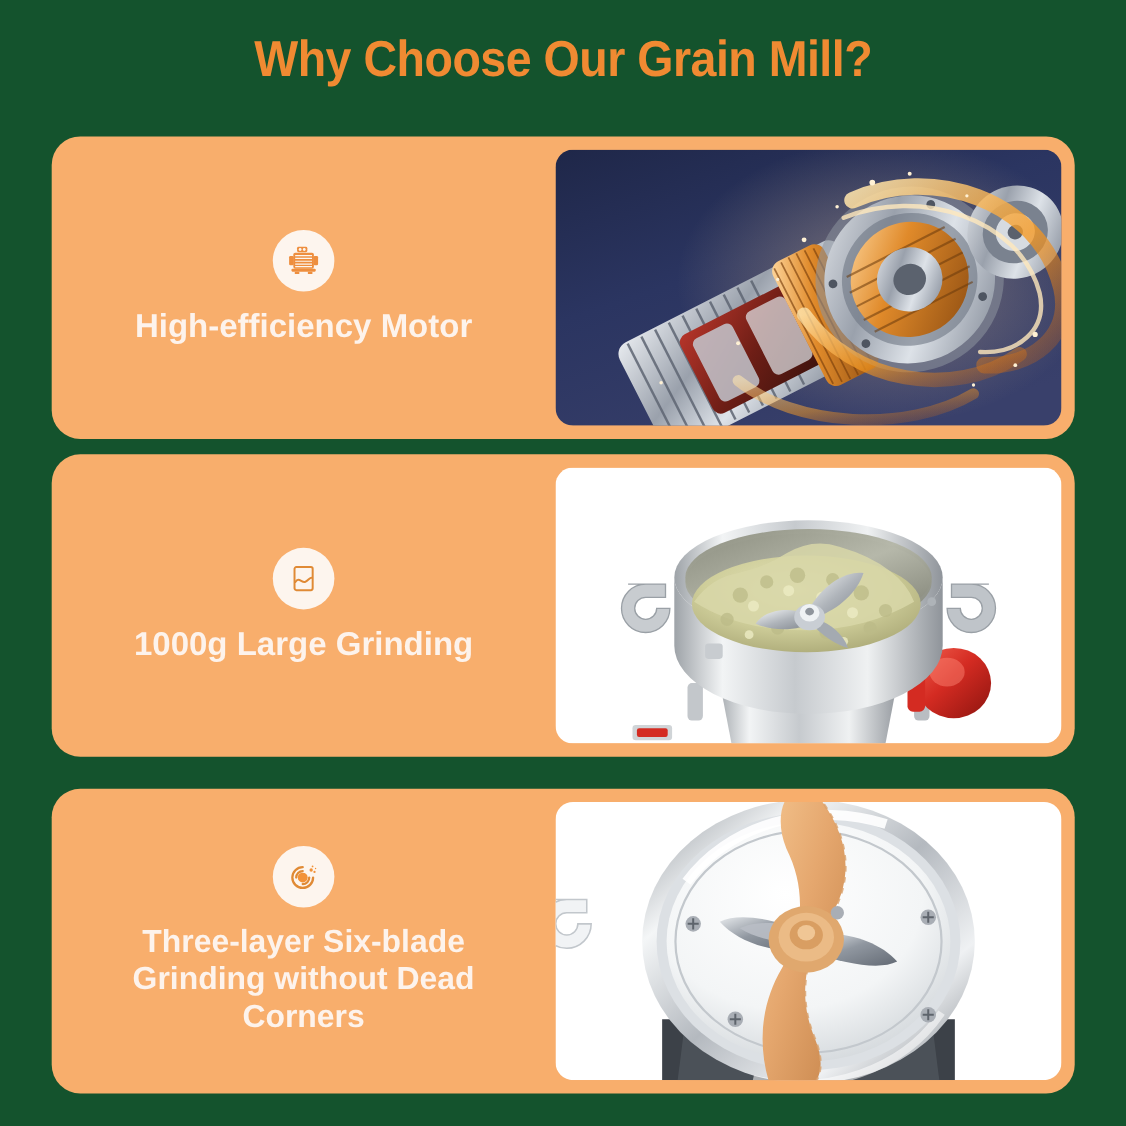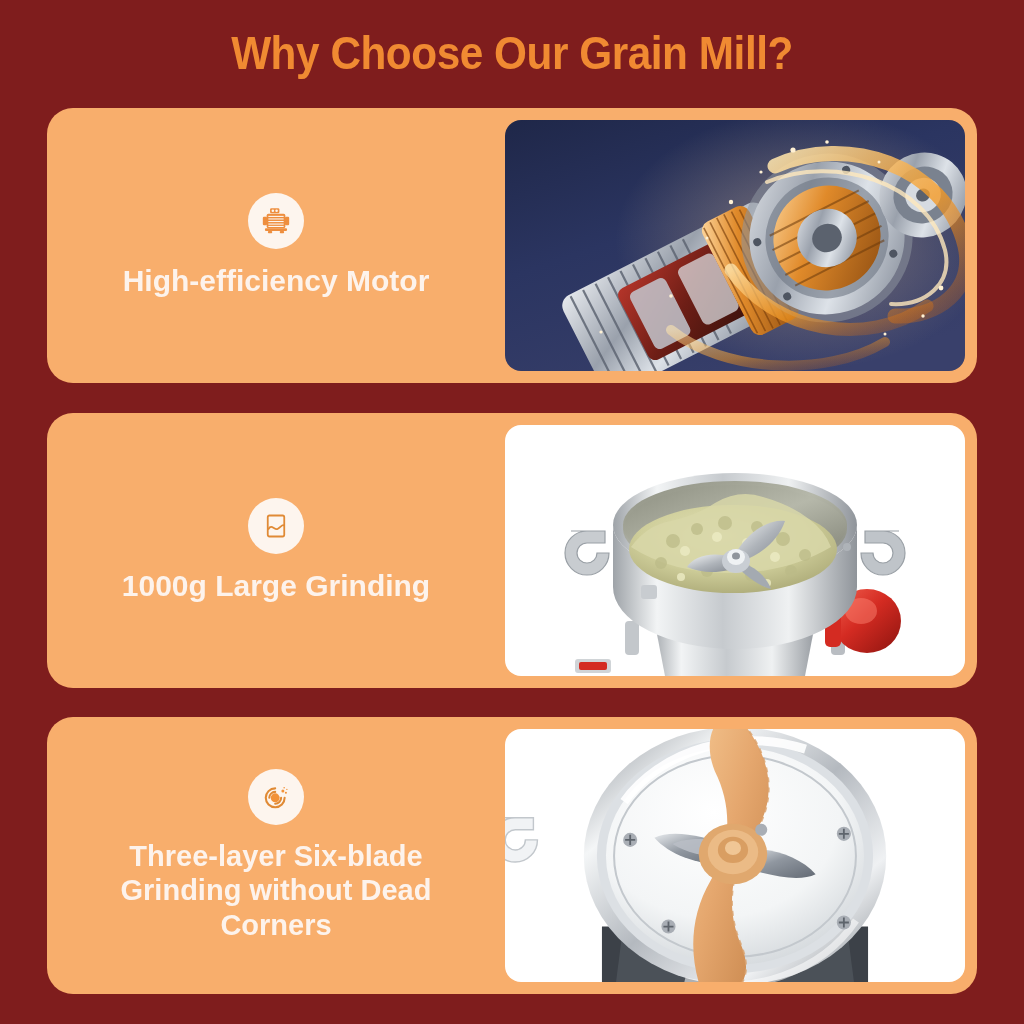--- a/index.html
+++ b/index.html
@@ -10,21 +10,21 @@
     width: 1024px;
     height: 1024px;
     background: #FDF2EA;
     font-family: "Liberation Sans", sans-serif;
     overflow: hidden;
   }
   #page {
     position: relative;
     width: 1024px;
     height: 1024px;
-    background: #7f1d1d;
+    background: #14532d;
   }
 
   
   #headline {
     position: absolute;
     top: 26px;
     left: 0;
     width: 1024px;
     text-align: center;
     color: #F08A32;
@@ -38,21 +38,21 @@
 
   
   .card {
     position: absolute;
     left: 47px;
     width: 930px;
     background: #F8AE6C;
     border-radius: 26px;
     box-sizing: border-box;
   }
-  #card-1 { top: 108px;  height: 275px; }
+  #card-1 { top: 124px;  height: 275px; }
   #card-2 { top: 413px;  height: 275px; }
   #card-3 { top: 717px;  height: 277px; }
 
   .card-left {
     position: absolute;
     left: 0;
     top: 0;
     width: 458px;
     height: 100%;
     display: flex;

